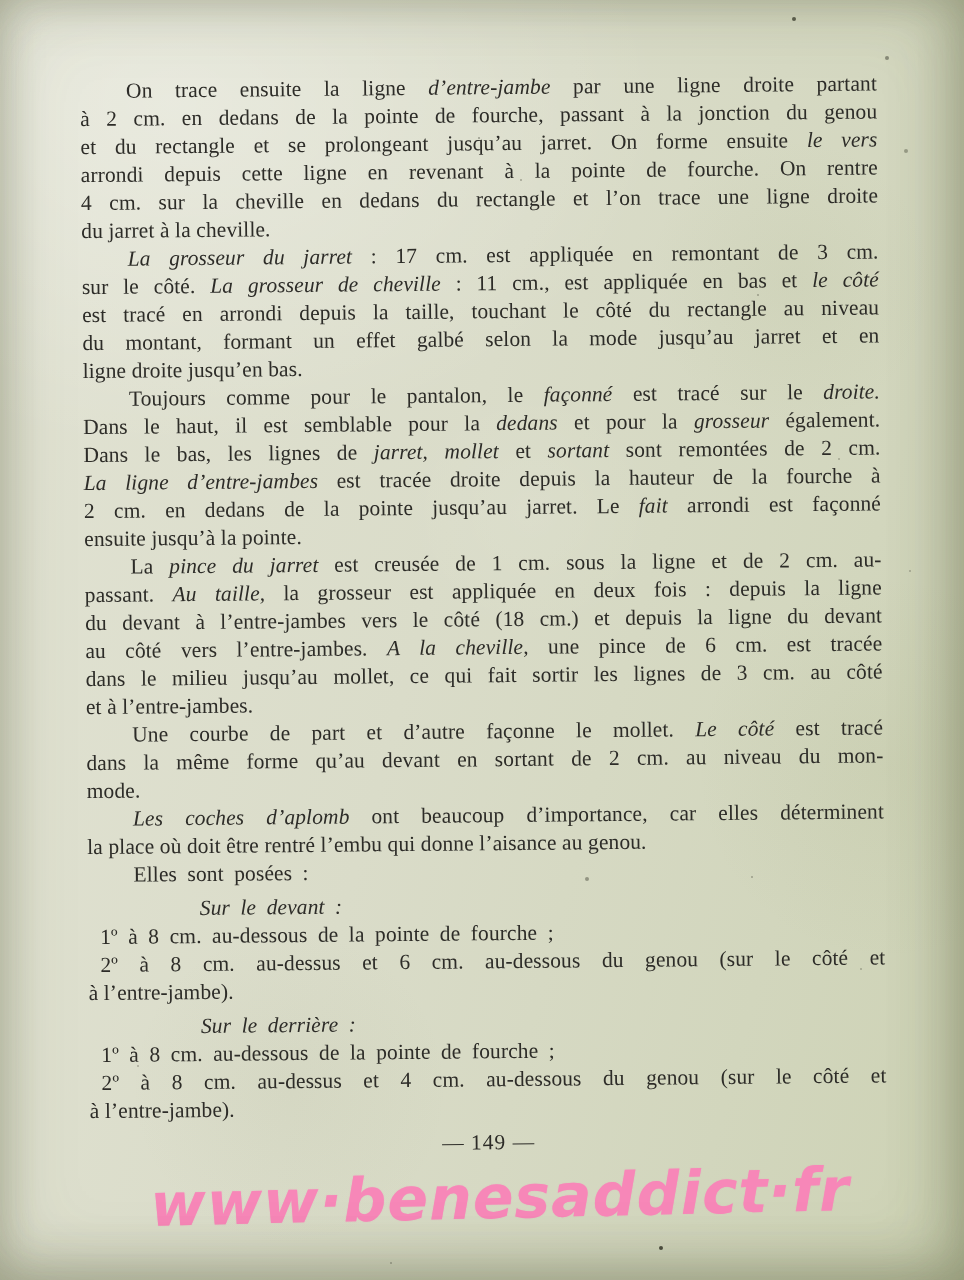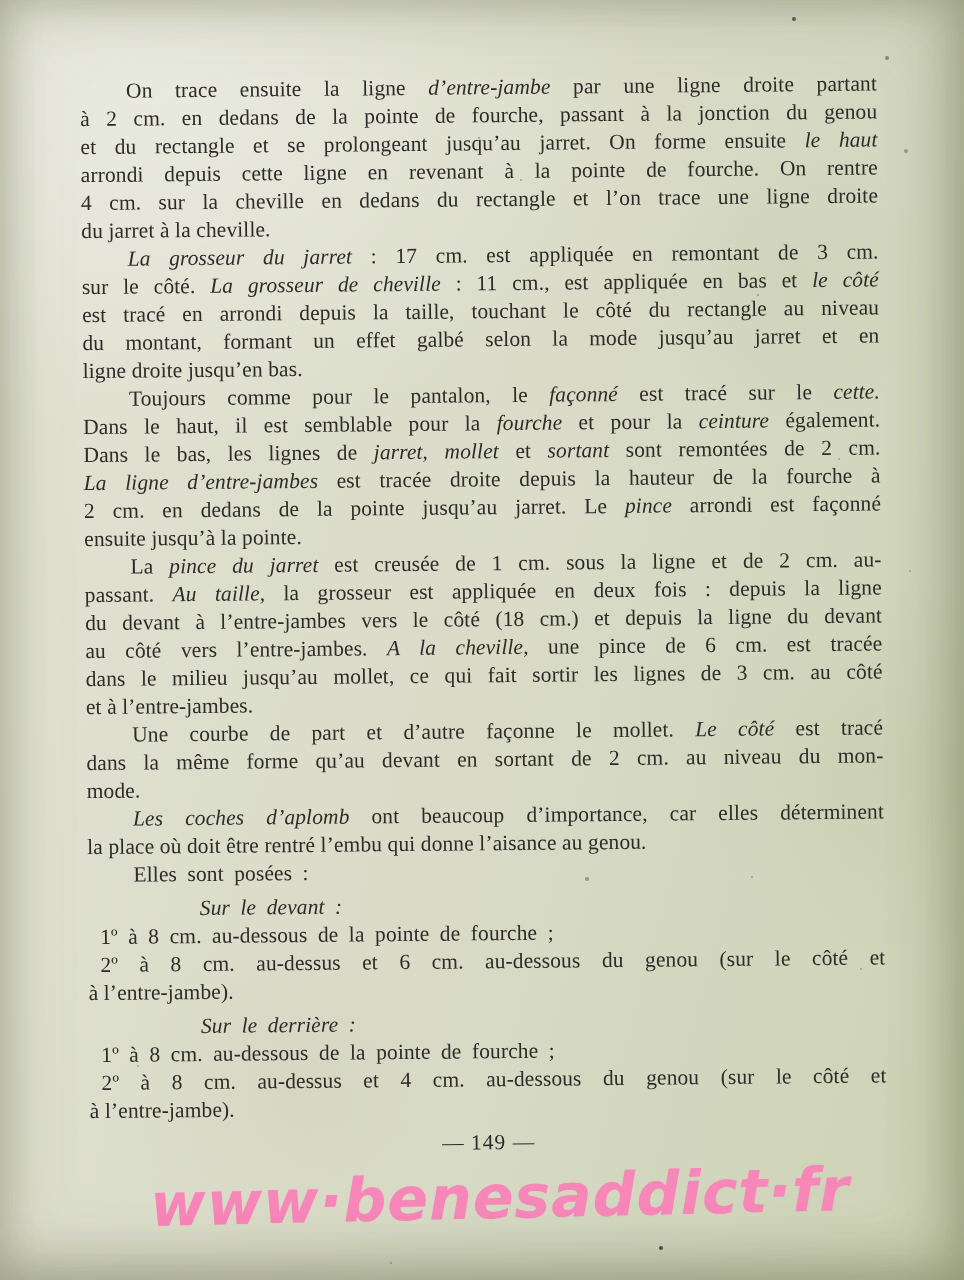--- a/index.html
+++ b/index.html
@@ -119,38 +119,38 @@
 
 <div class="paper">
   <div class="mottle"></div>
   <div class="specks"></div>
 
   <div class="content">
 
     <div class="block block-paragraph">
         <div class="line ind-first"><span>On trace ensuite la ligne </span><span class="it">d’entre-jambe</span><span> par une ligne droite partant</span></div>
         <div class="line ind-none"><span>à 2 cm. en dedans de la pointe de fourche, passant à la jonction du genou</span></div>
-        <div class="line ind-none"><span>et du rectangle et se prolongeant jusqu’au jarret. On forme ensuite </span><span class="it">le haut</span></div>
+        <div class="line ind-none"><span>et du rectangle et se prolongeant jusqu’au jarret. On forme ensuite </span><span class="it">le vers</span></div>
         <div class="line ind-none"><span>arrondi depuis cette ligne en revenant à la pointe de fourche. On rentre</span></div>
         <div class="line ind-none"><span>4 cm. sur la cheville en dedans du rectangle et l’on trace une ligne droite</span></div>
         <div class="line ind-none nj"><span>du jarret à la cheville.</span></div>
       </div>
       <div class="block block-paragraph">
         <div class="line ind-first"><span class="it">La grosseur du jarret</span><span> : 17 cm. est appliquée en remontant de 3 cm.</span></div>
         <div class="line ind-none"><span>sur le côté. </span><span class="it">La grosseur de cheville</span><span> : 11 cm., est appliquée en bas et </span><span class="it">le côté</span></div>
         <div class="line ind-none"><span>est tracé en arrondi depuis la taille, touchant le côté du rectangle au niveau</span></div>
         <div class="line ind-none"><span>du montant, formant un effet galbé selon la mode jusqu’au jarret et en</span></div>
         <div class="line ind-none nj"><span>ligne droite jusqu’en bas.</span></div>
       </div>
       <div class="block block-paragraph">
-        <div class="line ind-first"><span>Toujours comme pour le pantalon, le </span><span class="it">façonné</span><span> est tracé sur le </span><span class="it">cette.</span></div>
-        <div class="line ind-none"><span>Dans le haut, il est semblable pour la </span><span class="it">fourche</span><span> et pour la </span><span class="it">ceinture</span><span> également.</span></div>
+        <div class="line ind-first"><span>Toujours comme pour le pantalon, le </span><span class="it">façonné</span><span> est tracé sur le </span><span class="it">droite.</span></div>
+        <div class="line ind-none"><span>Dans le haut, il est semblable pour la </span><span class="it">dedans</span><span> et pour la </span><span class="it">grosseur</span><span> également.</span></div>
         <div class="line ind-none"><span>Dans le bas, les lignes de </span><span class="it">jarret, mollet</span><span> et </span><span class="it">sortant</span><span> sont remontées de 2 cm.</span></div>
         <div class="line ind-none"><span class="it">La ligne d’entre-jambes</span><span> est tracée droite depuis la hauteur de la fourche à</span></div>
-        <div class="line ind-none"><span>2 cm. en dedans de la pointe jusqu’au jarret. Le </span><span class="it">pince</span><span> arrondi  est façonné</span></div>
+        <div class="line ind-none"><span>2 cm. en dedans de la pointe jusqu’au jarret. Le </span><span class="it">fait</span><span> arrondi  est façonné</span></div>
         <div class="line ind-none nj"><span>ensuite  jusqu’à  la  pointe.</span></div>
       </div>
       <div class="block block-paragraph">
         <div class="line ind-first"><span>La </span><span class="it">pince du jarret</span><span> est creusée de 1 cm. sous la ligne et de 2 cm. au-</span></div>
         <div class="line ind-none"><span>passant. </span><span class="it">Au taille,</span><span> la grosseur est appliquée en deux fois : depuis la ligne</span></div>
         <div class="line ind-none"><span>du devant à l’entre-jambes vers le côté (18 cm.) et depuis la ligne du devant</span></div>
         <div class="line ind-none"><span>au côté vers l’entre-jambes. </span><span class="it">A la cheville,</span><span> une pince de 6 cm. est tracée</span></div>
         <div class="line ind-none"><span>dans le milieu jusqu’au mollet, ce qui fait sortir les lignes de 3 cm. au côté</span></div>
         <div class="line ind-none nj"><span>et  à  l’entre-jambes.</span></div>
       </div>

